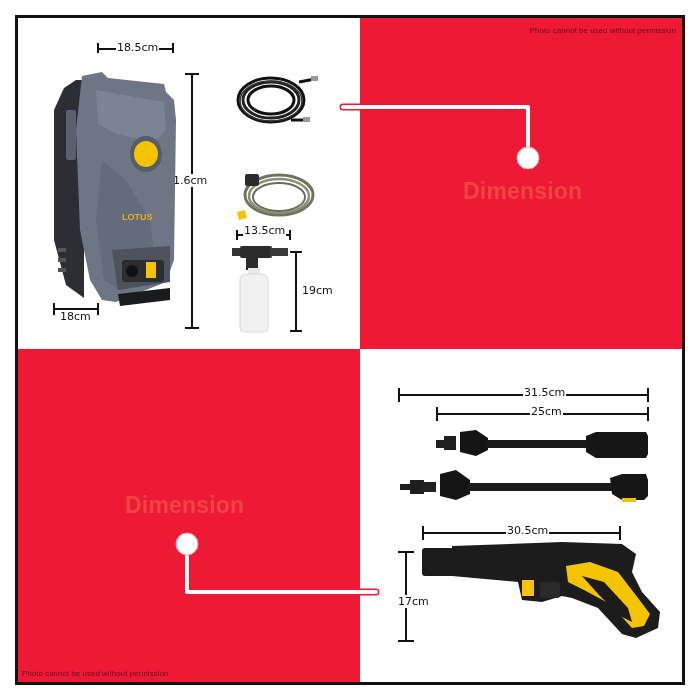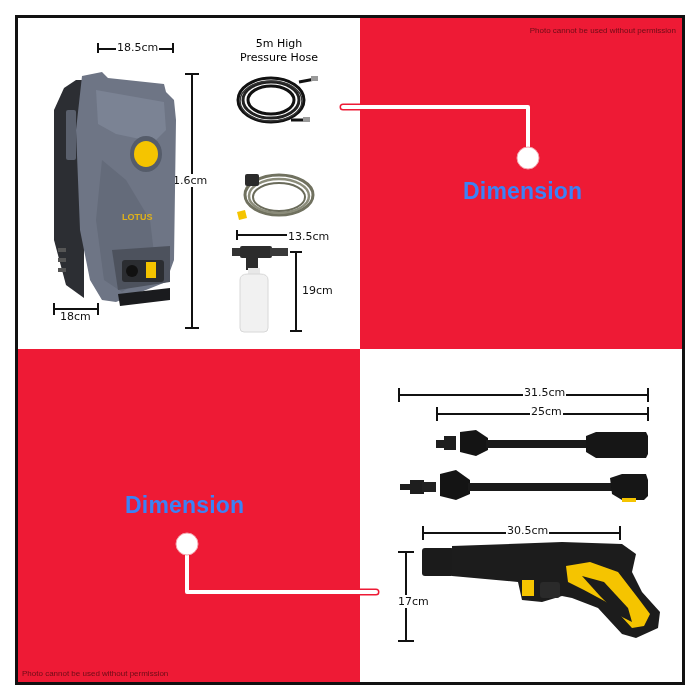--- a/index.html
+++ b/index.html
@@ -5,21 +5,21 @@
   html,body{margin:0;padding:0;background:#fff;}
   body{width:700px;height:700px;position:relative;overflow:hidden;font-family:"Liberation Sans",sans-serif;}
   .frame{position:absolute;left:15px;top:15px;width:664px;height:664px;border:3px solid #111;overflow:hidden;background:#fff;}
   .q{position:absolute;}
   .q-tl{left:0;top:0;width:342px;height:331px;background:#fff;}
   .q-tr{left:342px;top:0;width:322px;height:331px;background:#ee1a35;}
   .q-bl{left:0;top:331px;width:342px;height:333px;background:#ee1a35;}
   .q-br{left:342px;top:331px;width:322px;height:333px;background:#fff;}
   .abs{position:absolute;}
   .watermark{position:absolute;font-size:8px;color:#6b0d17;white-space:nowrap;}
-  .title{position:absolute;color:#3b82f6;font-weight:bold;font-size:23px;letter-spacing:0.2px;}
+  .title{position:absolute;color:#ef4444;font-weight:bold;font-size:23px;letter-spacing:0.2px;}
   .lbl{position:absolute;font-size:11px;color:#111;white-space:nowrap;font-family:"DejaVu Sans",sans-serif;}
   .lbl-c{text-align:center;font-size:11px;line-height:14px;font-family:"DejaVu Sans",sans-serif;font-weight:500;}
   .hline{position:absolute;height:2px;background:#111;}
   .vline{position:absolute;width:2px;background:#111;}
   .tick-v{position:absolute;width:2px;height:10px;background:#111;}
   .tick-h{position:absolute;height:2px;width:10px;background:#111;}
   .lbl-bg{background:#fff;padding:0 1px;text-align:center;}
   svg{position:absolute;overflow:visible;}
 </style>
 </head>
@@ -86,24 +86,20 @@
     <text x="76" y="150" font-family="Liberation Sans, sans-serif" font-weight="bold" font-size="9" fill="#e0b21a">LOTUS</text>
 
     <path d="M66 180 L124 176 L124 212 L72 220 Z" fill="#4d525d"></path>
     <rect x="76" y="190" width="42" height="22" rx="3" fill="#2b2d31"></rect>
     <circle cx="86" cy="201" r="6" fill="#111"></circle>
     <rect x="100" y="192" width="10" height="16" fill="#f5c400"></rect>
 
     <path d="M72 224 L124 218 L124 230 L74 236 Z" fill="#1a1b1e"></path>
   </svg>
 
-  <div class="abs lbl-c" style="left:218px;top:19px;width:86px;">
-    <div>5m High</div>
-    <div>Pressure Hose</div>
-  </div>
   <svg style="left:213px;top:52px;width:90px;height:60px;" viewBox="0 0 90 60">
     <ellipse cx="40" cy="30" rx="33" ry="22" fill="none" stroke="#111" stroke-width="3"></ellipse>
     <ellipse cx="40" cy="30" rx="28" ry="18" fill="none" stroke="#222" stroke-width="3"></ellipse>
     <ellipse cx="40" cy="30" rx="23" ry="14" fill="none" stroke="#111" stroke-width="3"></ellipse>
     <ellipse cx="40" cy="31" rx="31" ry="20" fill="none" stroke="#333" stroke-width="1.5"></ellipse>
     <line x1="68" y1="12" x2="84" y2="9" stroke="#111" stroke-width="3"></line>
     <rect x="80" y="6" width="7" height="5" fill="#999"></rect>
     <line x1="60" y1="50" x2="74" y2="50" stroke="#111" stroke-width="3"></line>
     <rect x="72" y="47" width="7" height="5" fill="#999"></rect>
   </svg>
@@ -112,21 +108,21 @@
     <ellipse cx="48" cy="27" rx="34" ry="20" fill="none" stroke="#70715f" stroke-width="3"></ellipse>
     <ellipse cx="48" cy="28" rx="30" ry="17" fill="none" stroke="#8b8c7a" stroke-width="2.5"></ellipse>
     <ellipse cx="48" cy="29" rx="26" ry="14" fill="none" stroke="#6a6b5a" stroke-width="2"></ellipse>
     <rect x="14" y="6" width="14" height="12" rx="2" fill="#2b2b2b"></rect>
     <path d="M6 44 L14 42 L16 50 L8 52 Z" fill="#f5c400"></path>
   </svg>
 
   <div class="vline" style="left:218px;top:212px;height:10px;"></div>
   <div class="hline" style="left:218px;top:216px;width:54px;"></div>
   <div class="vline" style="left:271px;top:212px;height:10px;"></div>
-  <div class="lbl lbl-bg" style="left:225px;top:212px;margin-left:44px;">13.5cm</div>
+  <div class="lbl lbl-bg" style="left:225px;top:206px;">13.5cm</div>
 
   <div class="tick-h" style="left:272px;top:233px;width:12px;"></div>
   <div class="vline" style="left:277px;top:233px;height:80px;"></div>
   <div class="tick-h" style="left:272px;top:312px;width:12px;"></div>
   <div class="lbl" style="left:284px;top:266px;">19cm</div>
 
   <svg style="left:212px;top:226px;width:64px;height:90px;" viewBox="0 0 64 90">
     <rect x="2" y="4" width="10" height="8" fill="#333"></rect>
     <rect x="10" y="2" width="32" height="12" rx="2" fill="#2c2c2c"></rect>
     <rect x="40" y="4" width="18" height="8" fill="#3a3a3a"></rect>

